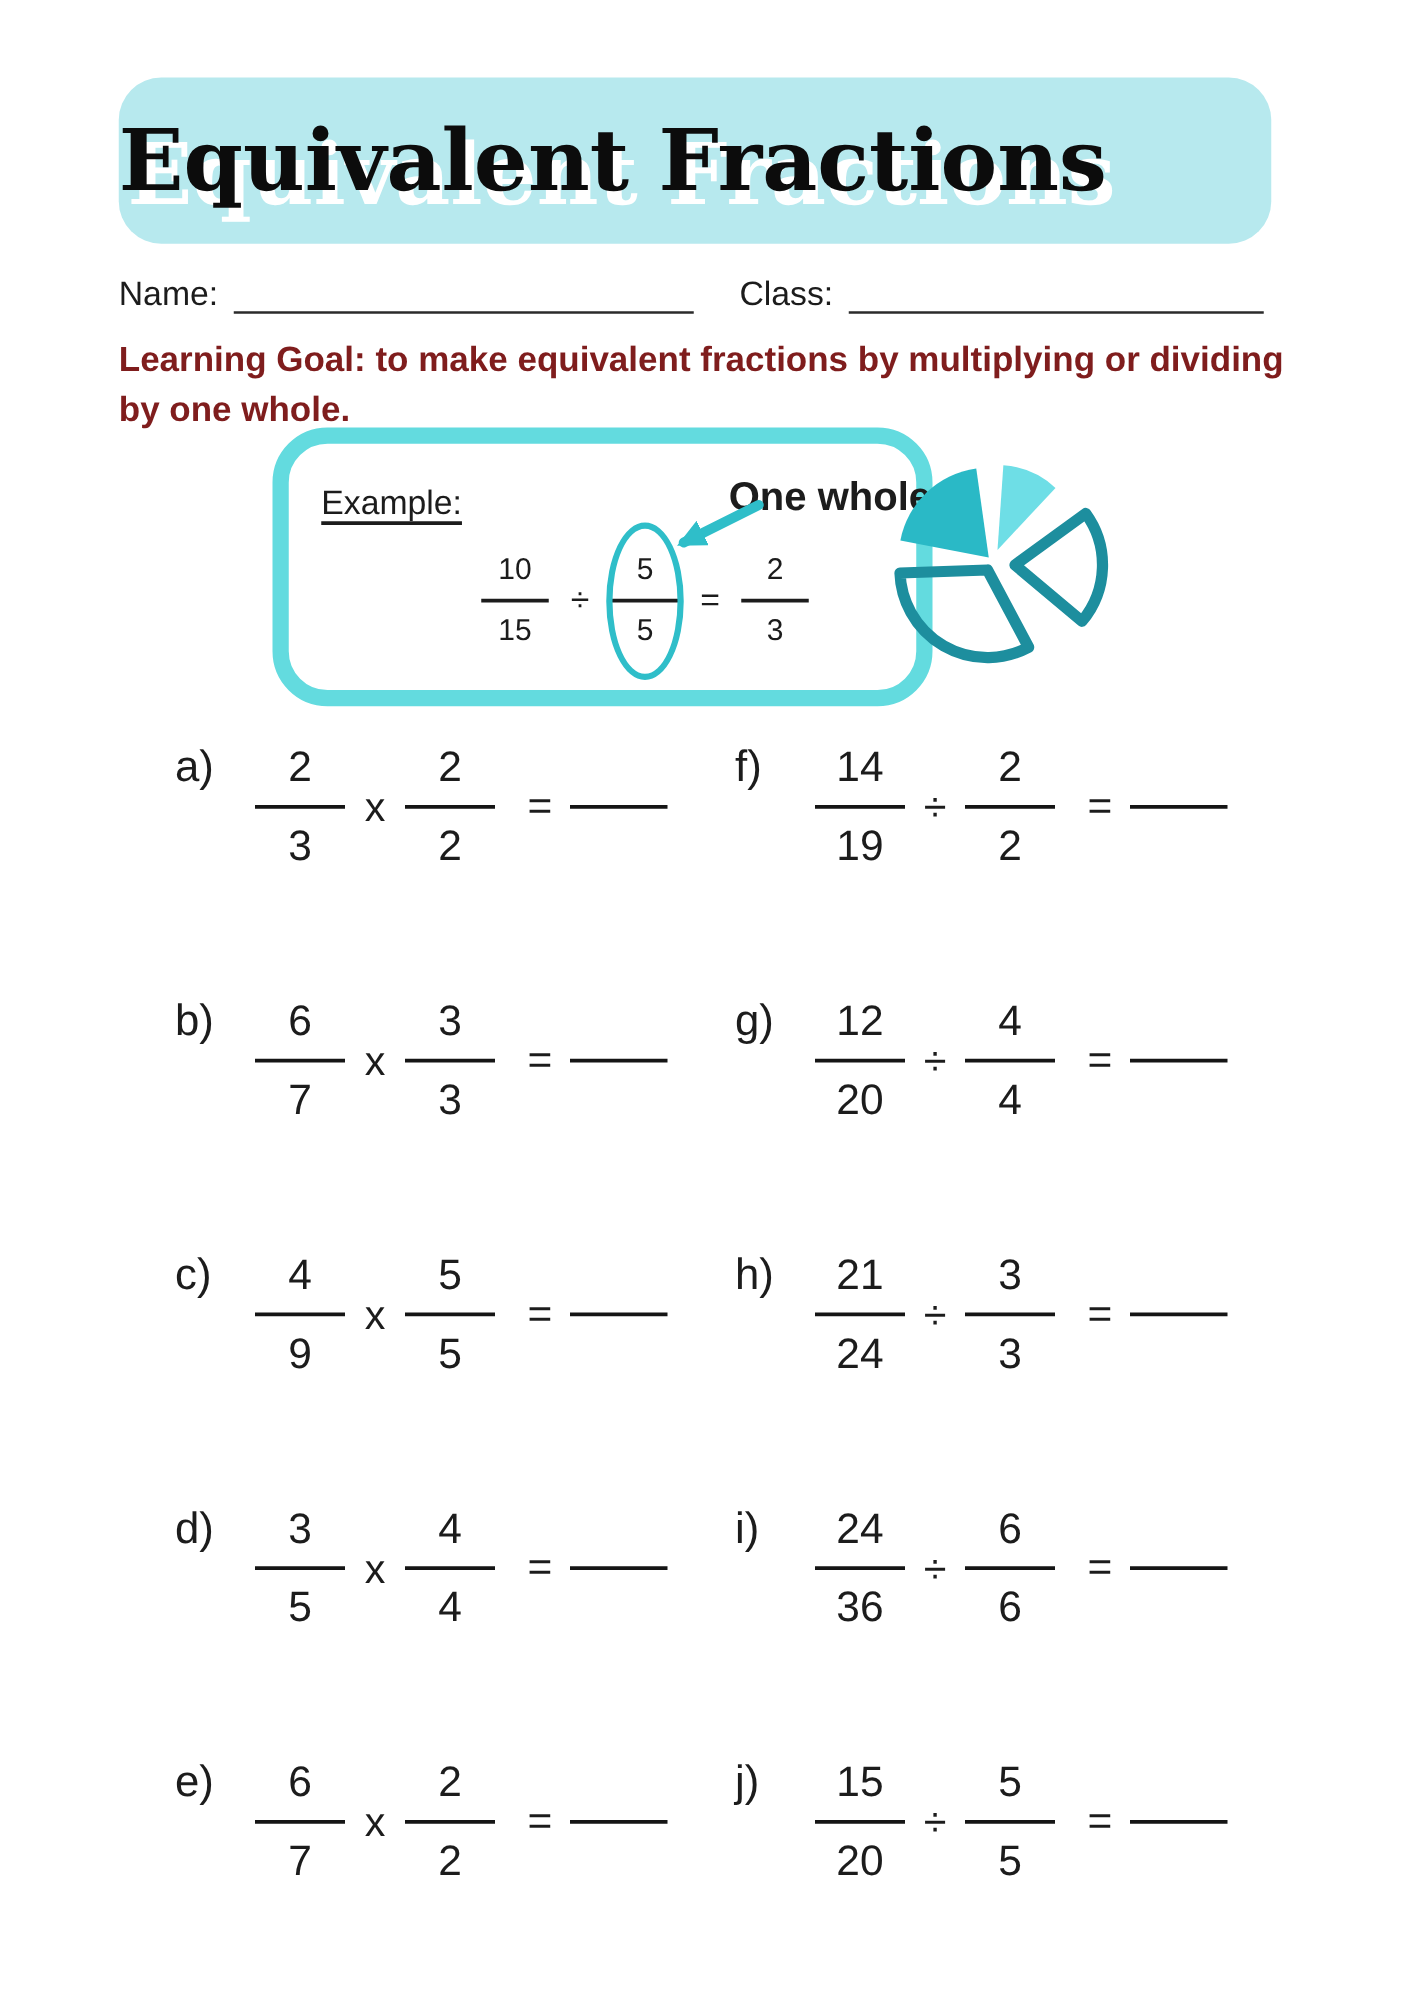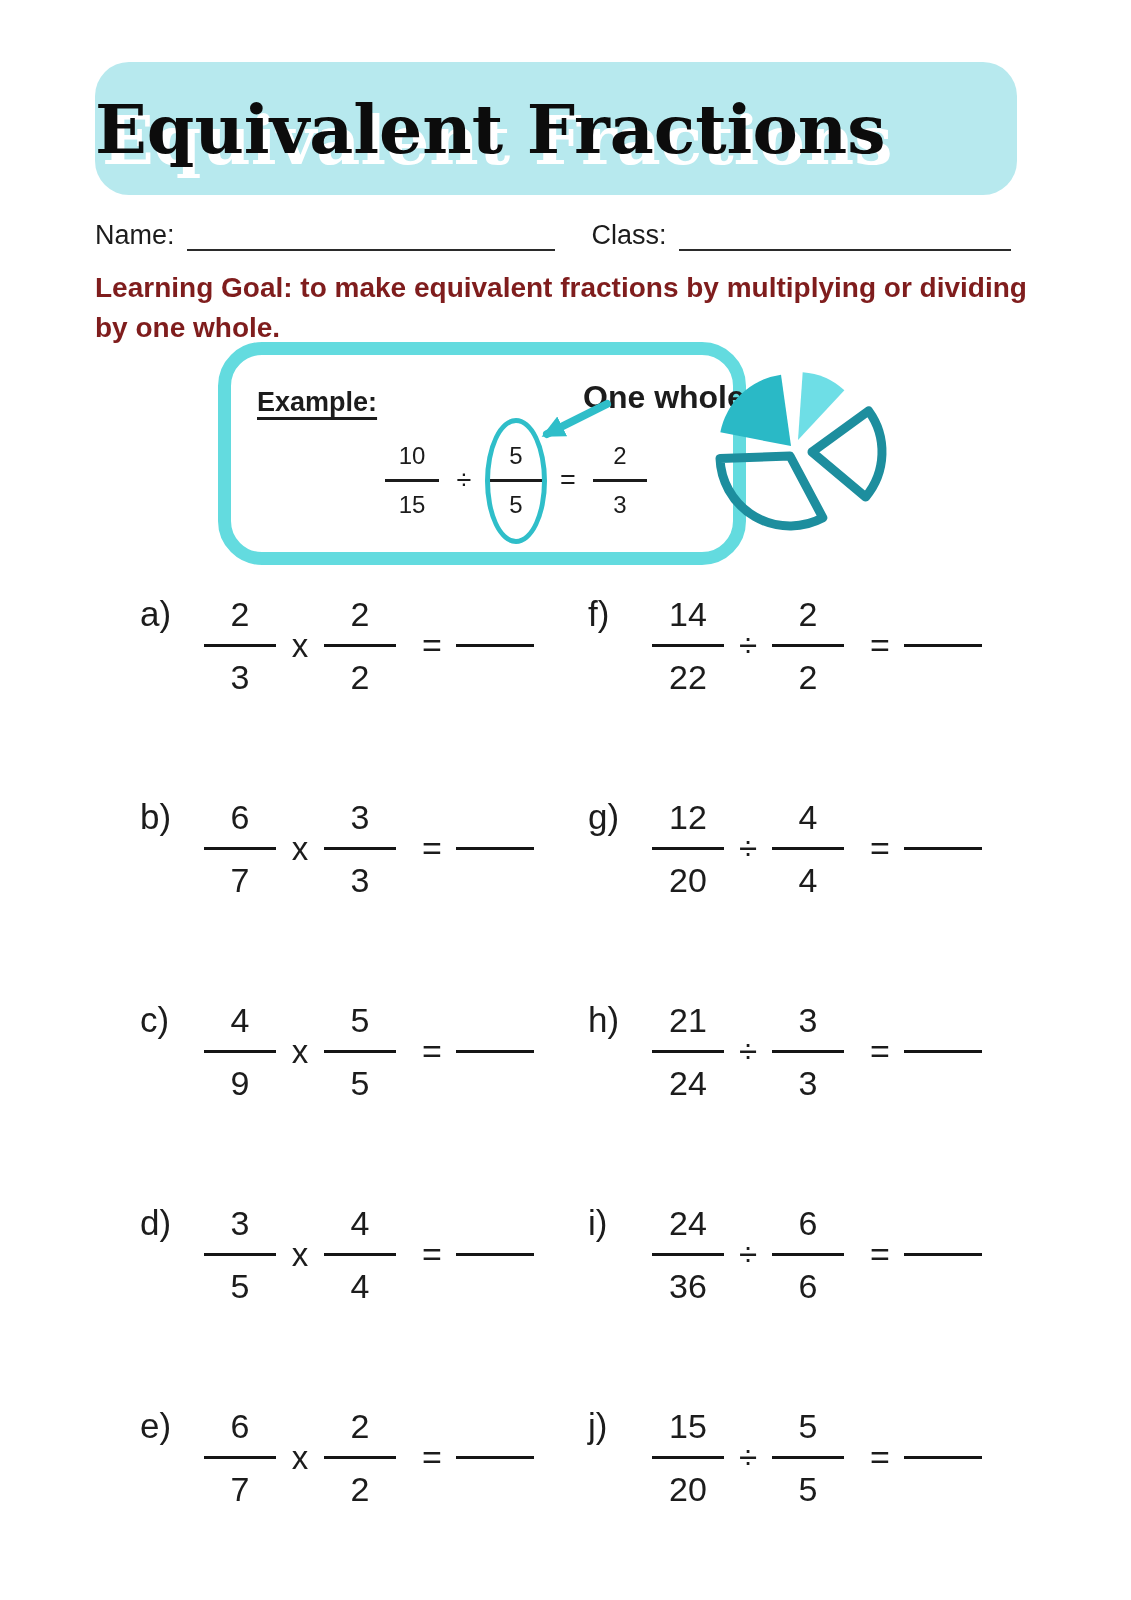--- a/index.html
+++ b/index.html
@@ -79,21 +79,21 @@
     left: 218px; top: 342px;
     width: 528px; height: 223px;
     background: #fff;
     border: 13px solid var(--box-border);
     border-radius: 44px;
   }
   .example-label {
     position: absolute;
     left: 26px; top: 32px;
     font-size: 27px;
-    font-weight: bold;
+    font-weight: normal;
     text-decoration: underline;
     text-decoration-thickness: 2.5px;
     text-underline-offset: 6px;
   }
   .example-eq {
     position: absolute;
     left: 152px; top: 83px;
     display: flex;
     align-items: center;
     gap: 11px;
@@ -256,21 +256,21 @@
       <span class="pden">2</span>
     </span>
     <span class="peq">=</span>
     <span class="pblank"></span>
   </div>
         <div class="pcell right">
     <span class="pletter">f)</span>
     <span class="pfrac">
       <span class="pnum">14</span>
       <span class="pbar"></span>
-      <span class="pden">22</span>
+      <span class="pden">19</span>
     </span>
     <span class="pop">÷</span>
     <span class="pfrac">
       <span class="pnum">2</span>
       <span class="pbar"></span>
       <span class="pden">2</span>
     </span>
     <span class="peq">=</span>
     <span class="pblank"></span>
   </div>

